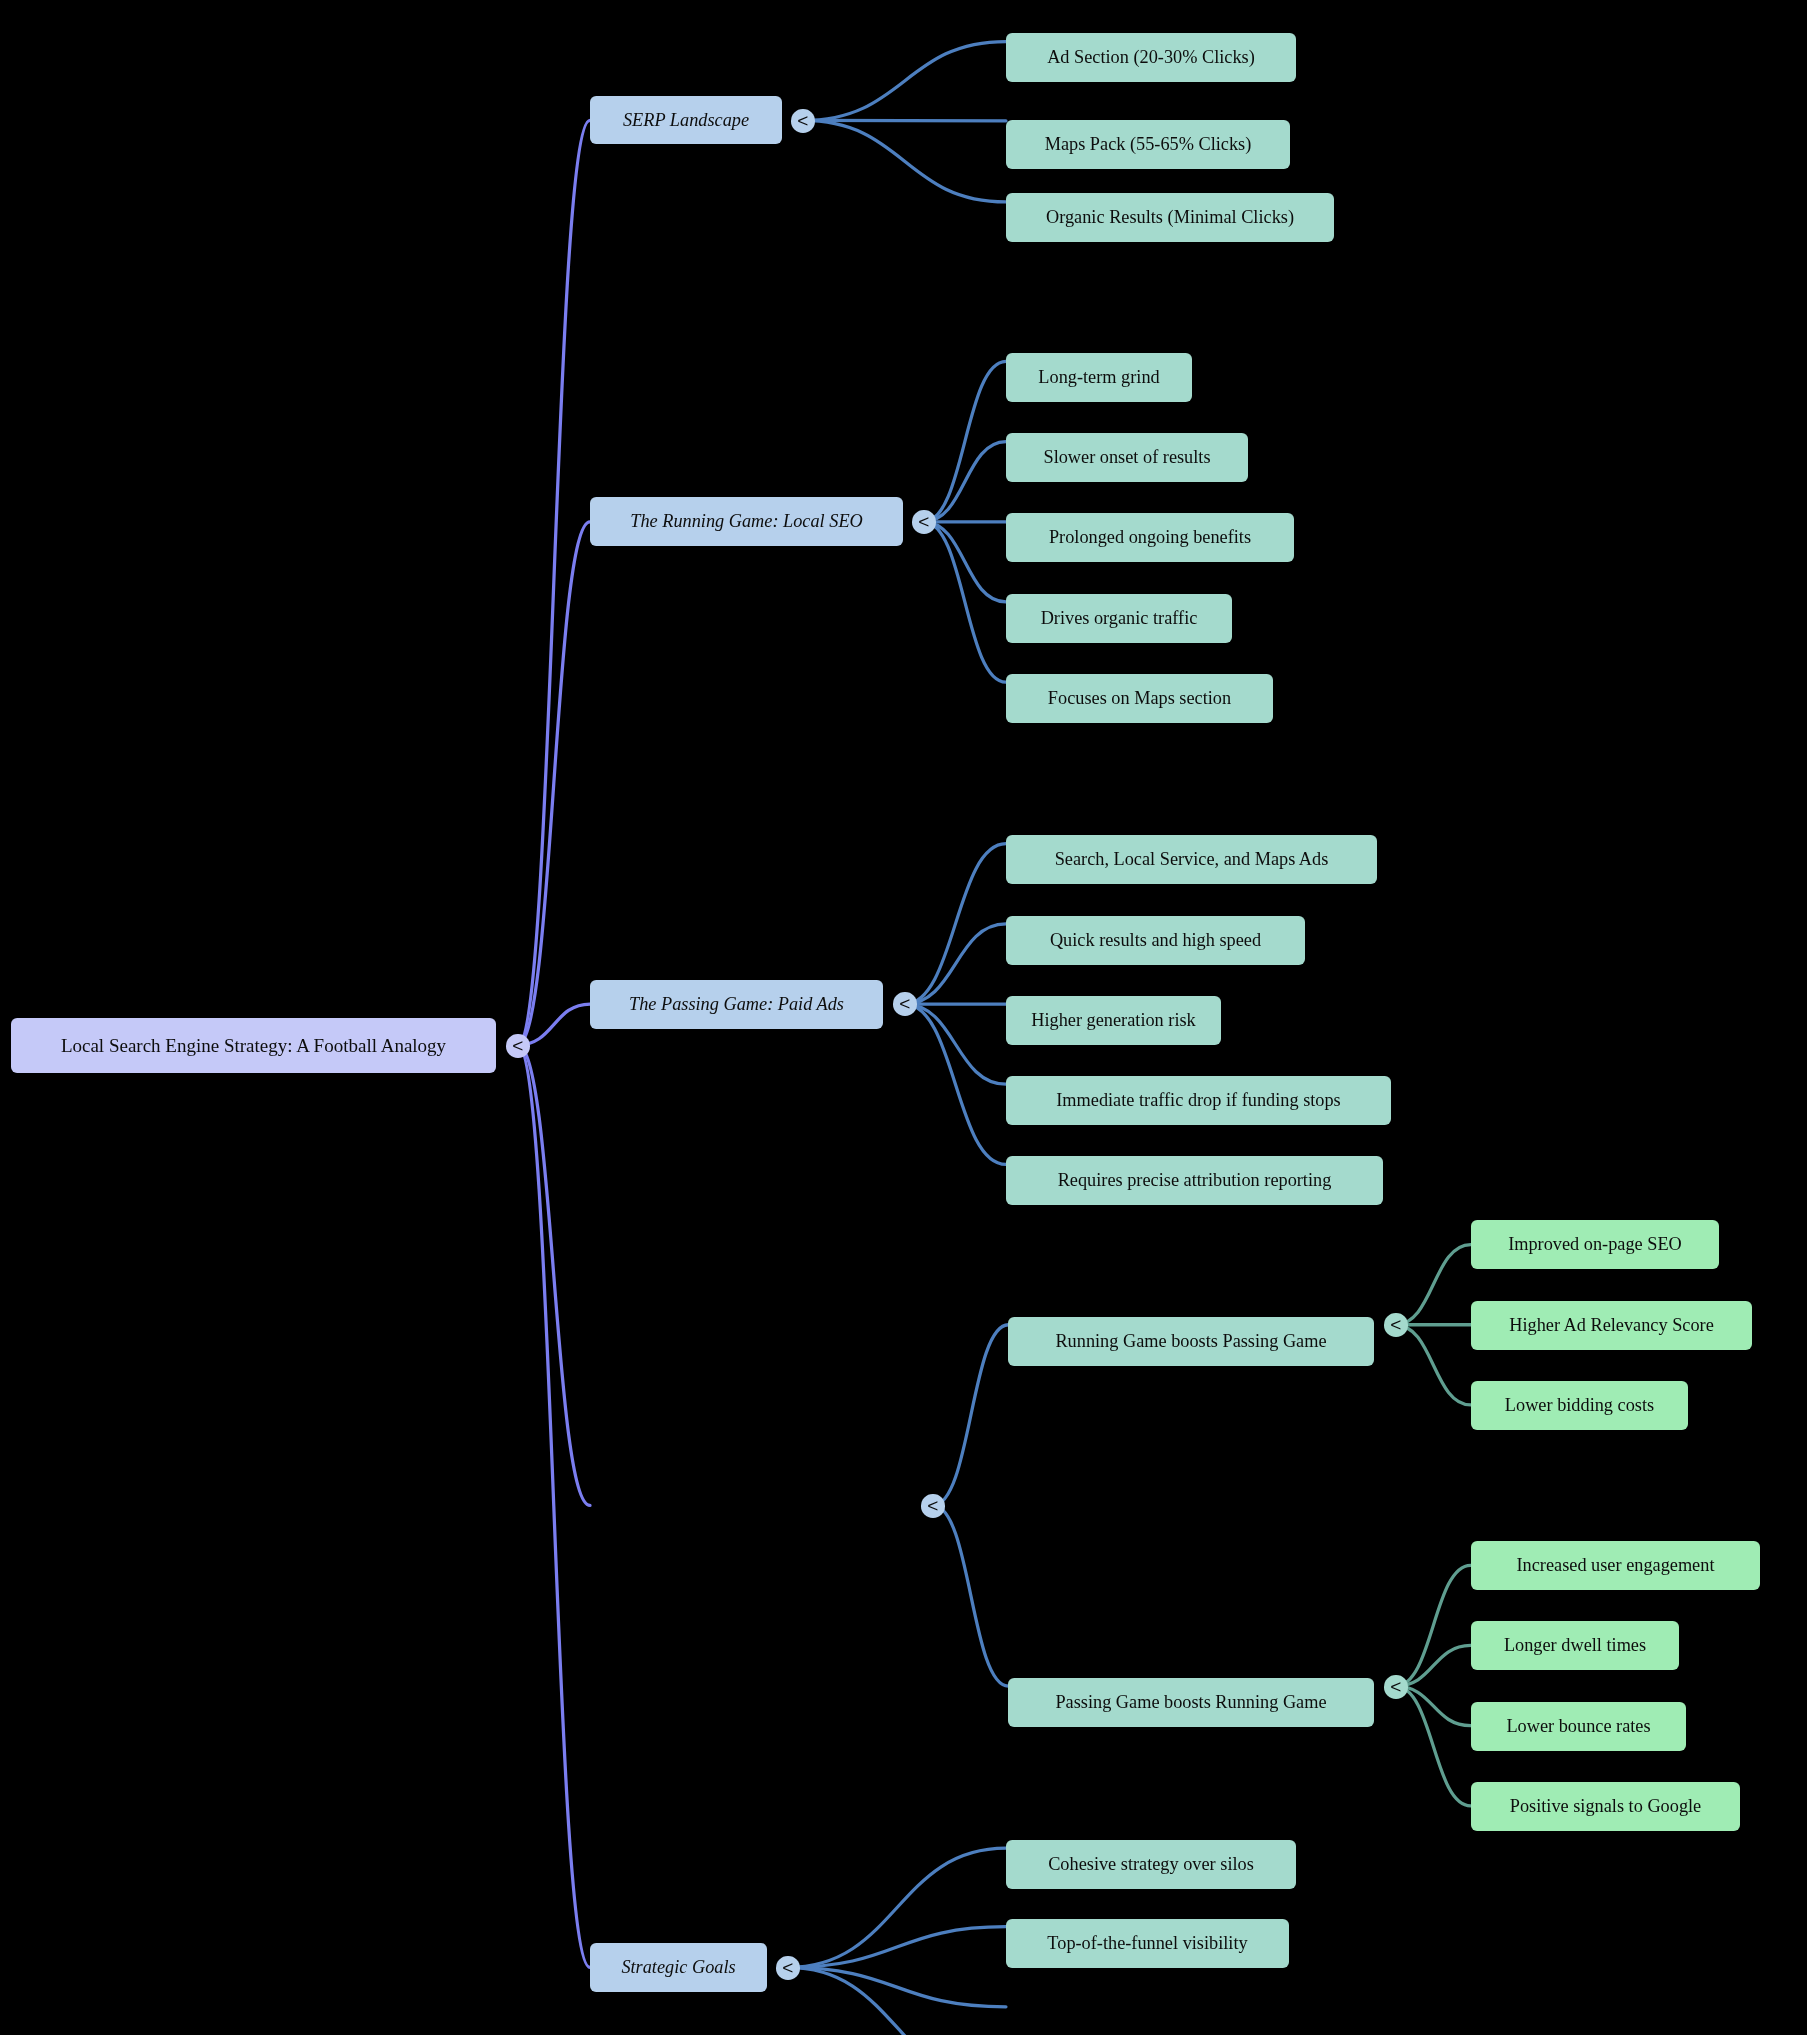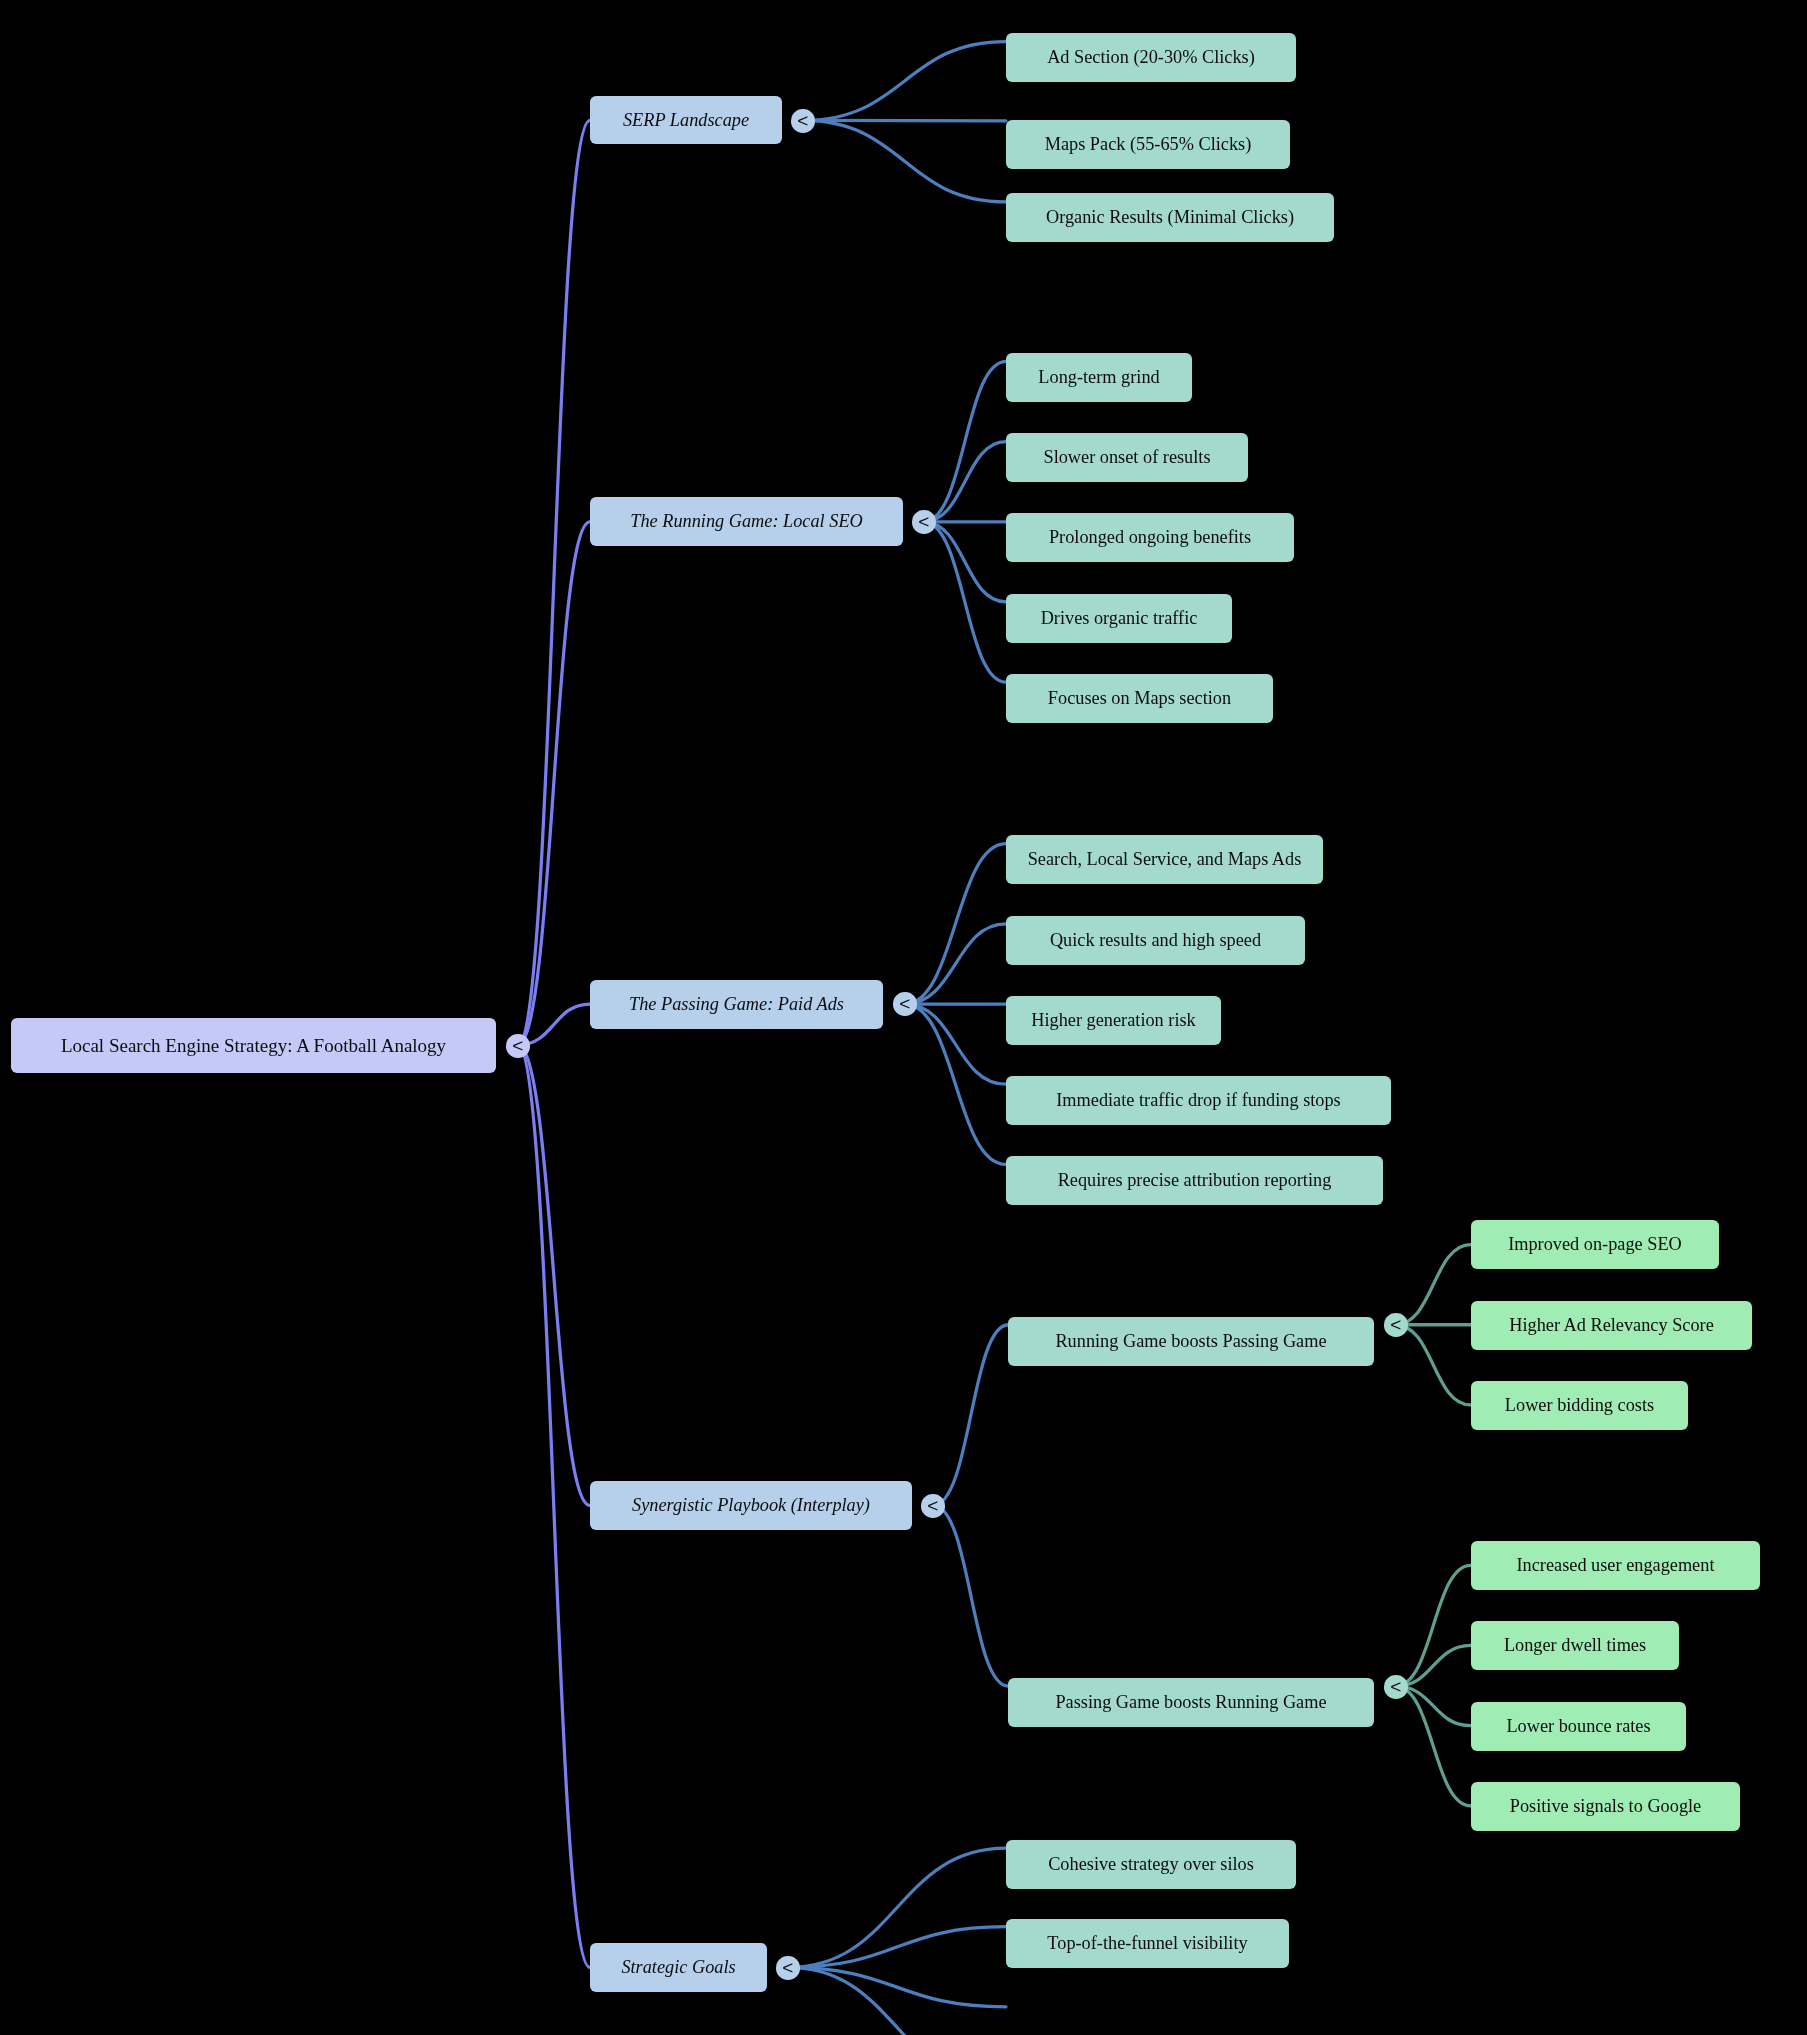--- a/index.html
+++ b/index.html
@@ -97,34 +97,33 @@
     <path class="e2" d="M3428,4143 C3521,4143 3521,4043 3613,4043"></path>
     <path class="e2" d="M3428,4143 C3521,4143 3521,4240 3613,4240"></path>
     <path class="e2" d="M3428,4143 C3521,4143 3521,4437 3613,4437"></path>
   </svg>
 
   <div class="node lvl0" style="left:11px;top:1018px;width:485px;height:55px">Local Search Engine Strategy: A Football Analogy</div>
 
   <div class="node lvl1" style="left:590px;top:96px;width:192px;height:48px">SERP Landscape</div>
   <div class="node lvl1" style="left:590px;top:497px;width:313px;height:49px">The Running Game: Local SEO</div>
   <div class="node lvl1" style="left:590px;top:980px;width:293px;height:49px">The Passing Game: Paid Ads</div>
-  <div class="node lvl1" style="left:590px;top:1481px;width:322px;height:49px">Synergistic Playbook (Interplay)</div>
   <div class="node lvl1" style="left:590px;top:1943px;width:177px;height:49px">Strategic Goals</div>
 
   <div class="node lvl2" style="left:1006px;top:17px;width:290px;height:49px">Ad Section (20-30% Clicks)</div>
   <div class="node lvl2" style="left:1006px;top:104px;width:284px;height:49px">Maps Pack (55-65% Clicks)</div>
   <div class="node lvl2" style="left:1006px;top:177px;width:328px;height:49px">Organic Results (Minimal Clicks)</div>
 
   <div class="node lvl2" style="left:1006px;top:337px;width:186px;height:49px">Long-term grind</div>
   <div class="node lvl2" style="left:1006px;top:417px;width:242px;height:49px">Slower onset of results</div>
   <div class="node lvl2" style="left:1006px;top:497px;width:288px;height:49px">Prolonged ongoing benefits</div>
   <div class="node lvl2" style="left:1006px;top:578px;width:226px;height:49px">Drives organic traffic</div>
   <div class="node lvl2" style="left:1006px;top:658px;width:267px;height:49px">Focuses on Maps section</div>
 
-  <div class="node lvl2" style="left:1006px;top:819px;width:317px;height:49px">Search, Local Service, and Maps Ads</div>
+  <div class="node lvl2" style="left:1006px;top:819px;width:371px;height:49px">Search, Local Service, and Maps Ads</div>
   <div class="node lvl2" style="left:1006px;top:900px;width:299px;height:49px">Quick results and high speed</div>
   <div class="node lvl2" style="left:1006px;top:980px;width:215px;height:49px">Higher generation risk</div>
   <div class="node lvl2" style="left:1006px;top:1060px;width:385px;height:49px">Immediate traffic drop if funding stops</div>
   <div class="node lvl2" style="left:1008px;top:1301px;width:366px;height:49px">Running Game boosts Passing Game</div>
 
   <div class="node lvl2" style="left:1006px;top:1140px;width:377px;height:49px">Requires precise attribution reporting</div>
   <div class="node lvl2" style="left:1008px;top:1662px;width:366px;height:49px">Passing Game boosts Running Game</div>
 
   <div class="node lvl3" style="left:1471px;top:1220px;width:248px;height:49px">Improved on-page SEO</div>
   <div class="node lvl3" style="left:1471px;top:1301px;width:281px;height:49px">Higher Ad Relevancy Score</div>

